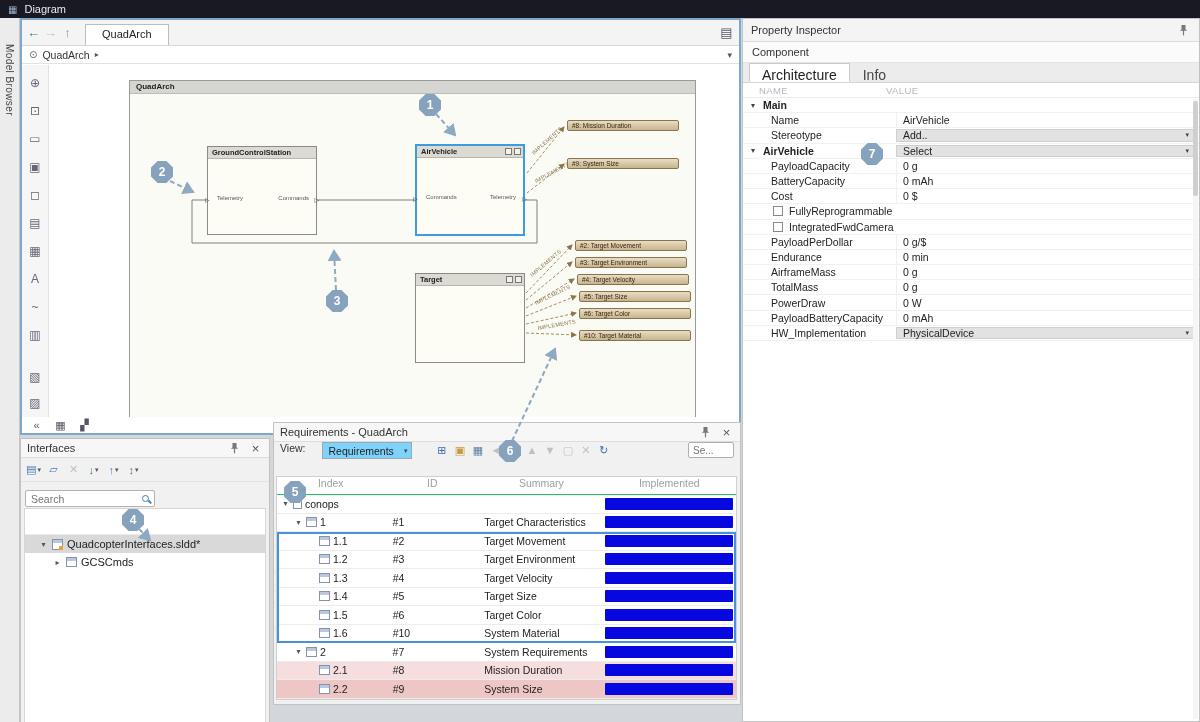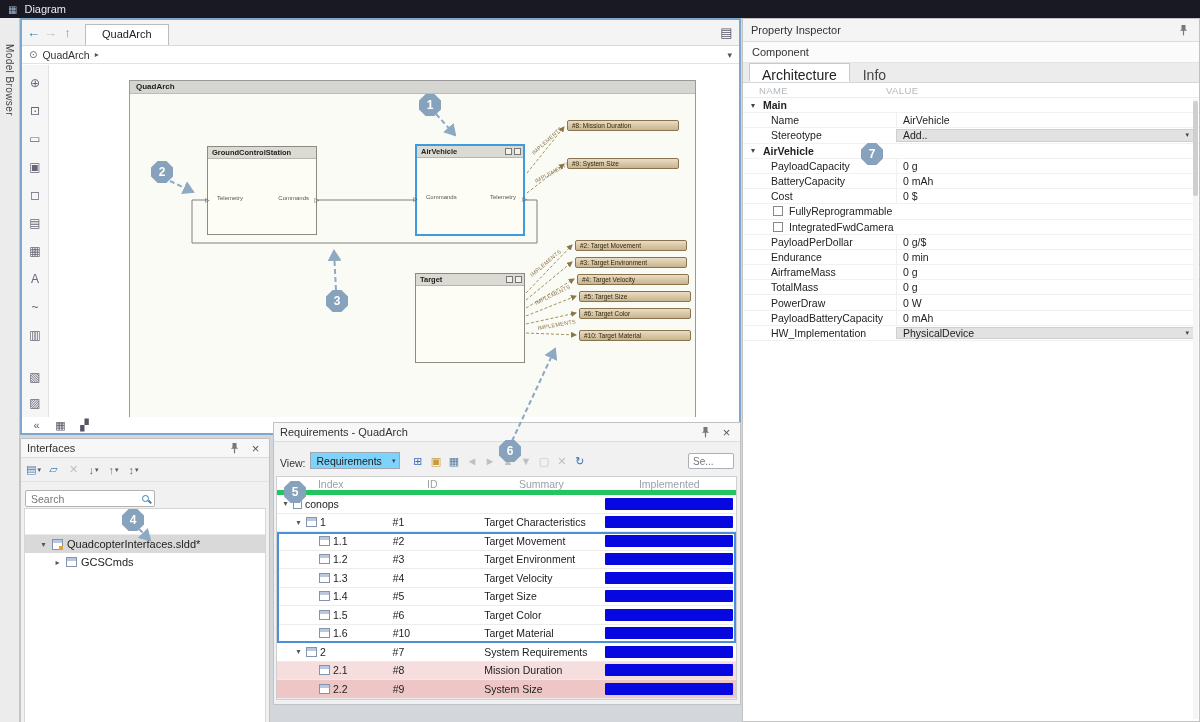--- a/index.html
+++ b/index.html
@@ -79,28 +79,28 @@
 
 .mini-table{width:11px;height:10px;border:1px solid #8494ac;background:#fff;position:relative;flex:none}
 .mini-table::before{content:"";position:absolute;left:0;top:0;right:0;height:3px;background:#b9c8e0}
 .mini-dict{width:11px;height:11px;border:1px solid #8494ac;background:#fff;position:relative;flex:none}
 .mini-dict::before{content:"";position:absolute;left:0;top:0;right:0;height:3px;background:#b9c8e0}
 .mini-dict::after{content:"";position:absolute;right:-1px;bottom:-1px;width:4px;height:4px;background:#e0a43c}
 .mini-doc{width:9px;height:11px;border:1px solid #8494ac;background:#fff;position:relative;flex:none}
 .mini-doc::before{content:"";position:absolute;left:1px;top:2px;right:1px;height:2px;background:#4f68d8}
 
 
-.rq-toolbar{height:27px;display:flex;align-items:flex-end;gap:4px;padding:0 6px}
+.rq-toolbar{height:27px;display:flex;align-items:flex-start;gap:16px;padding:0 6px}
 .rq-view-label{color:#333;font-size:10.5px}
 .rq-view-select{height:17px;background:#7dd3fc;border:1px solid #9fa8b0;display:flex;align-items:center;padding:0 4px 0 6px;gap:10px;font-size:10.5px;color:#222}
 .rq-view-select .caret{font-size:7px;color:#444}
 .rq-search{margin-left:auto;width:46px;height:16px;border:1px solid #aab0b8;border-radius:2px;background:#fff;display:flex;align-items:center;padding:0 4px}
 .rq-search input{border:none;outline:none;width:100%;font-size:10px;font-family:inherit;color:#333;background:transparent}
 .rq-table{position:absolute;left:2px;right:3px;top:53px;background:#fff;border:1px solid #cfcfcf}
-.rt-head{display:flex;height:18px;border-bottom:5px solid #22c55e;color:#9aa0a8;font-size:10.5px;align-items:flex-end}
+.rt-head{display:flex;height:18px;border-bottom:1px solid #22c55e;color:#9aa0a8;font-size:10.5px;align-items:flex-start}
 .rt-h{text-align:center}
 .rt-h.h1{width:108px}.rt-h.h2{width:96px}.rt-h.h3{width:123px}.rt-h.h4{width:134px}
 .rt-row{display:flex;height:18.5px;border-bottom:1px solid #ececec;align-items:center;font-size:10.5px;color:#222;background:#fff}
 .rt-row.pink{background:#f6dede}
 .rt-row.pink-sel{background:#eec6c6}
 .rt-c1{width:108px;display:flex;align-items:center;gap:3px}
 .rt-c2{width:96px;padding-left:8px}
 .rt-c3{width:123px;padding-left:4px;white-space:nowrap;overflow:hidden}
 .rt-c4{width:134px;display:flex;justify-content:center;align-items:center}
 .rt-chev{width:9px;font-size:8px;color:#555;flex:none;text-align:center}
@@ -516,21 +516,21 @@
             <div class="rt-bar" style="background: rgb(7, 7, 224);"></div>
           </div>
         </div>
         <div class="rt-row">
           <div class="rt-c1" style="padding-left: 30px;">
             <span class="rt-chev"></span>
             <span class="mini-table"></span>
             <span class="rt-index">1.6</span>
           </div>
           <div class="rt-c2">#10</div>
-          <div class="rt-c3">Target Material</div>
+          <div class="rt-c3">System Material</div>
           <div class="rt-c4">
             <div class="rt-bar" style="background: rgb(7, 7, 224);"></div>
           </div>
         </div>
         <div class="rt-row">
           <div class="rt-c1" style="padding-left: 17px;">
             <span class="rt-chev">▾</span>
             <span class="mini-table"></span>
             <span class="rt-index">2</span>
           </div>
@@ -604,20 +604,24 @@
       <div class="pi-row dropdown">
         <span class="pi-name">Stereotype</span>
         <div class="pi-val dropdown">
           <span>Add..</span>
           <span class="pi-dd-caret">▾</span>
         </div>
       </div>
       <div class="pi-row section-dropdown">
         <span class="chev">▾</span>
         <span class="pi-name sec">AirVehicle</span>
+        <div class="pi-val dropdown">
+          <span>Select</span>
+          <span class="pi-dd-caret">▾</span>
+        </div>
       </div>
       <div class="pi-row text">
         <span class="pi-name">PayloadCapacity</span>
         <div class="pi-val">
           <span>0 g</span>
         </div>
       </div>
       <div class="pi-row text">
         <span class="pi-name">BatteryCapacity</span>
         <div class="pi-val">

